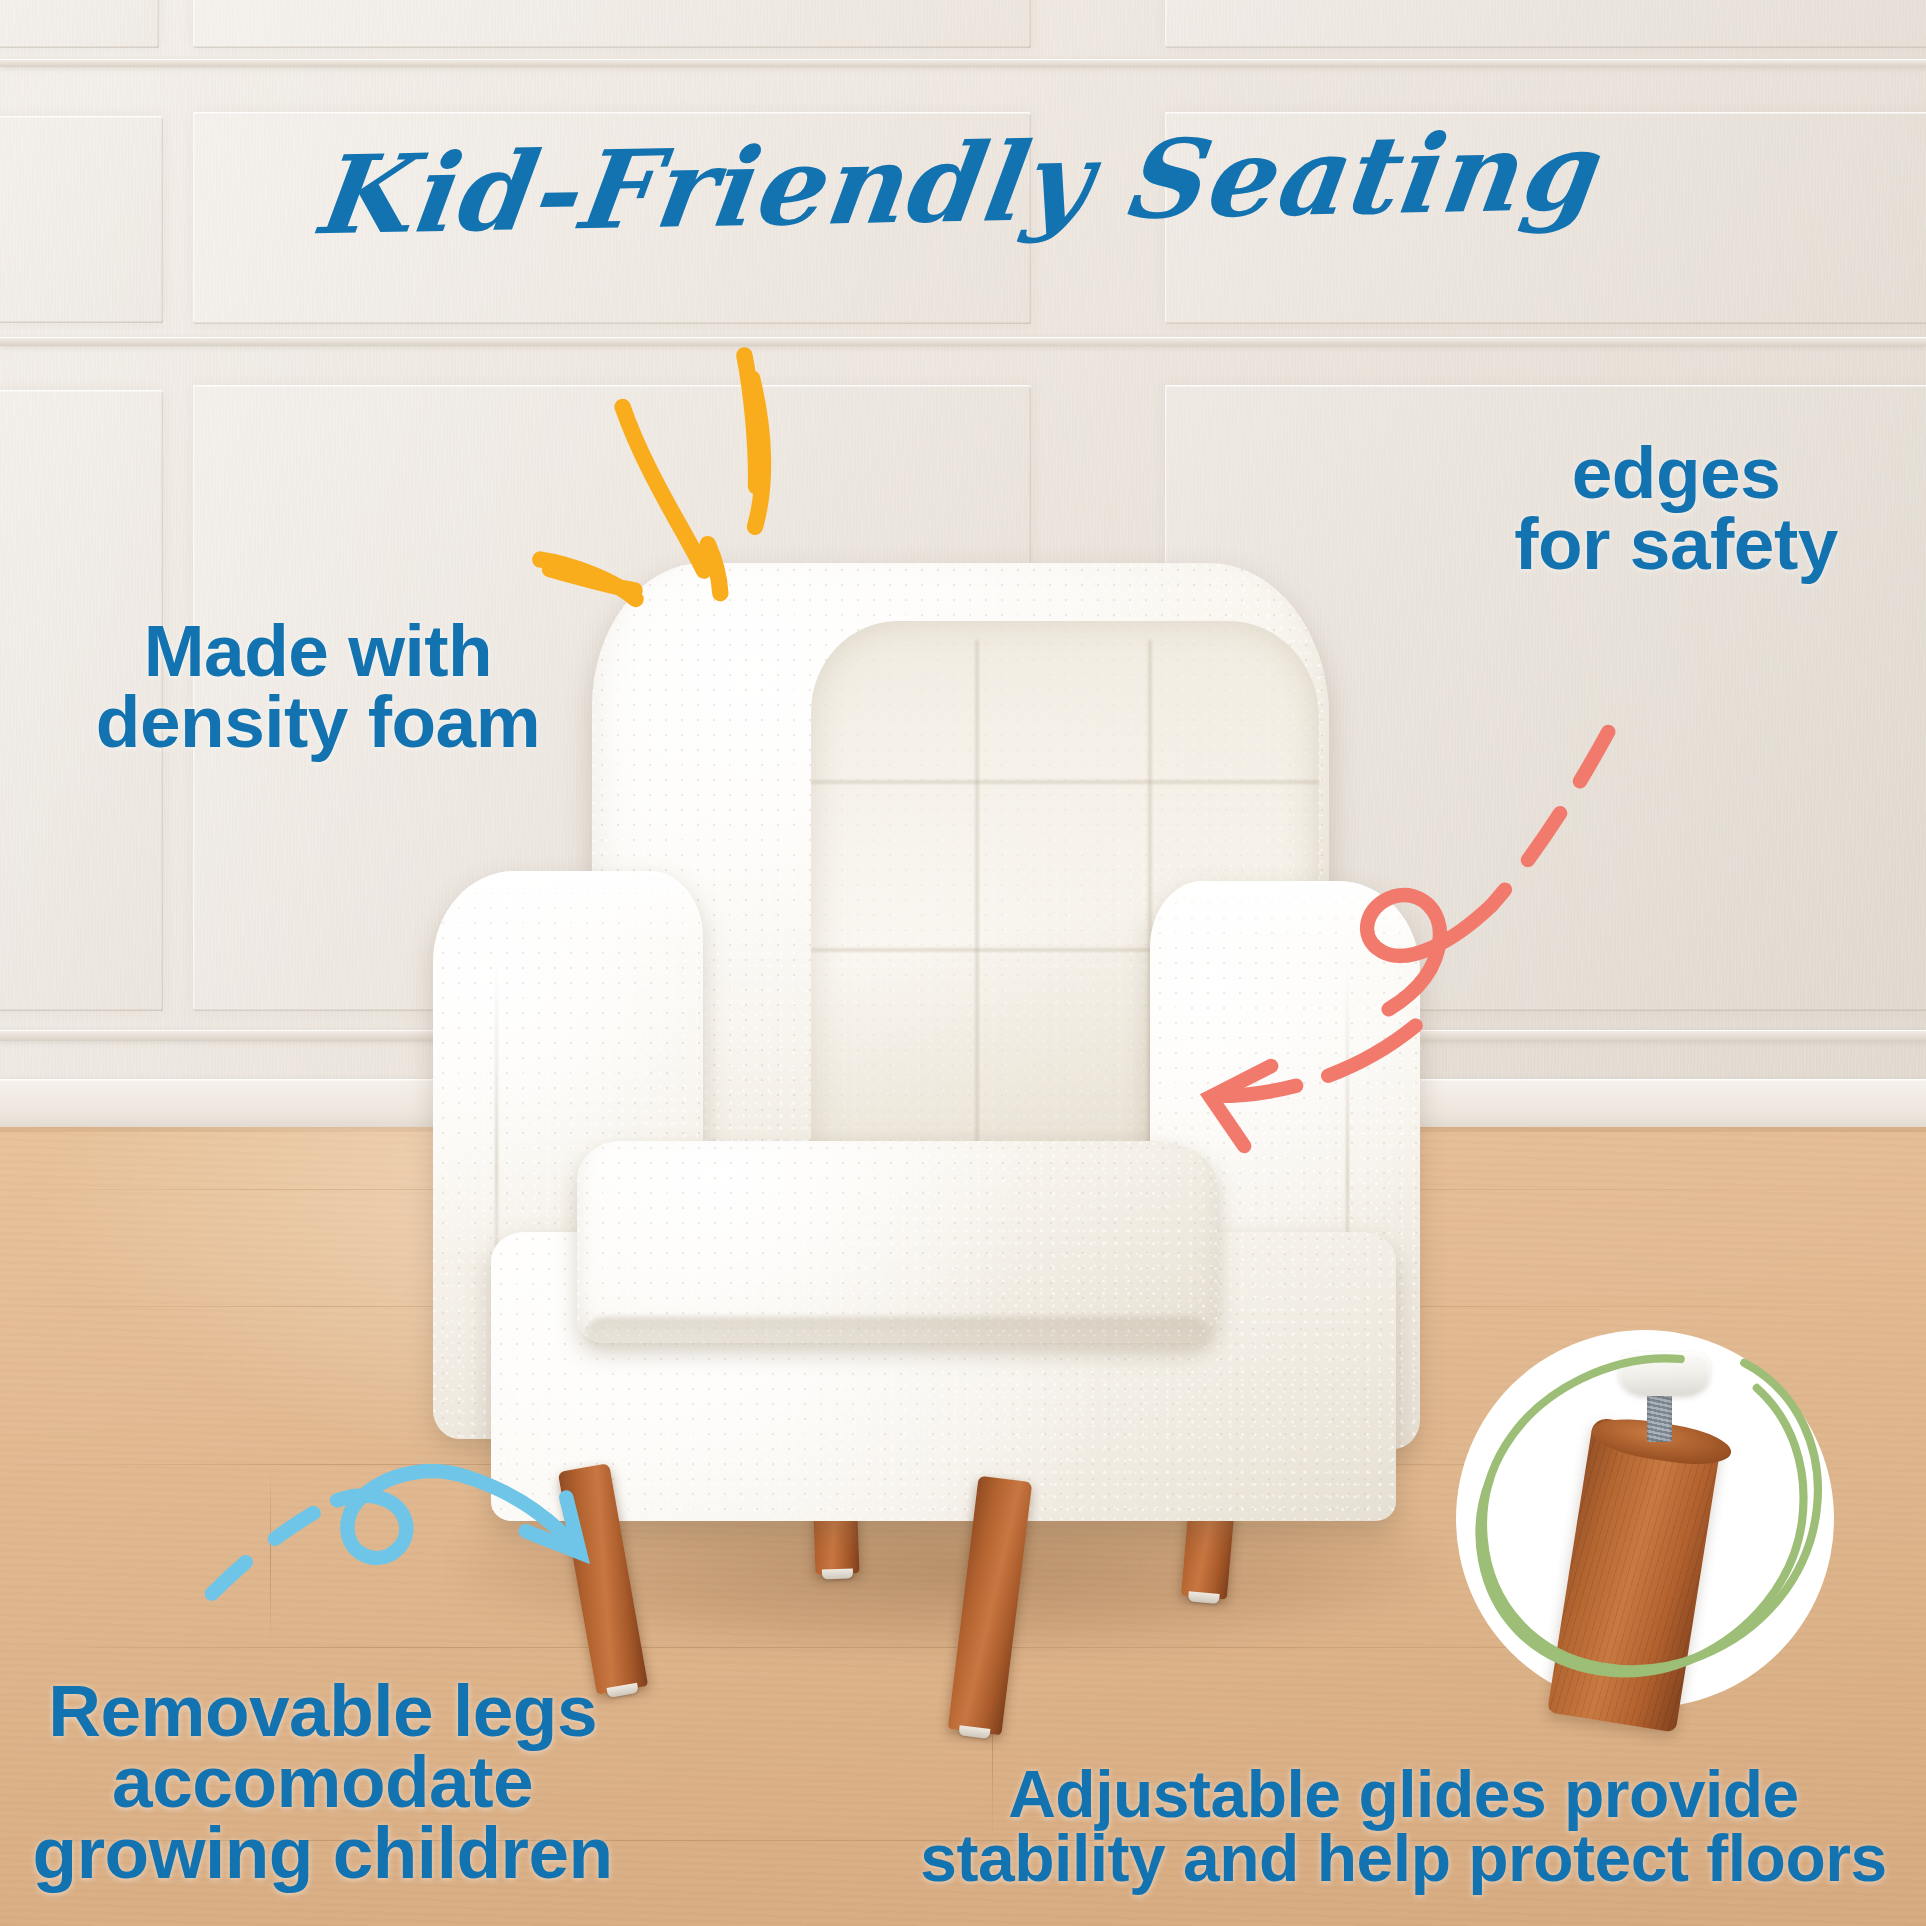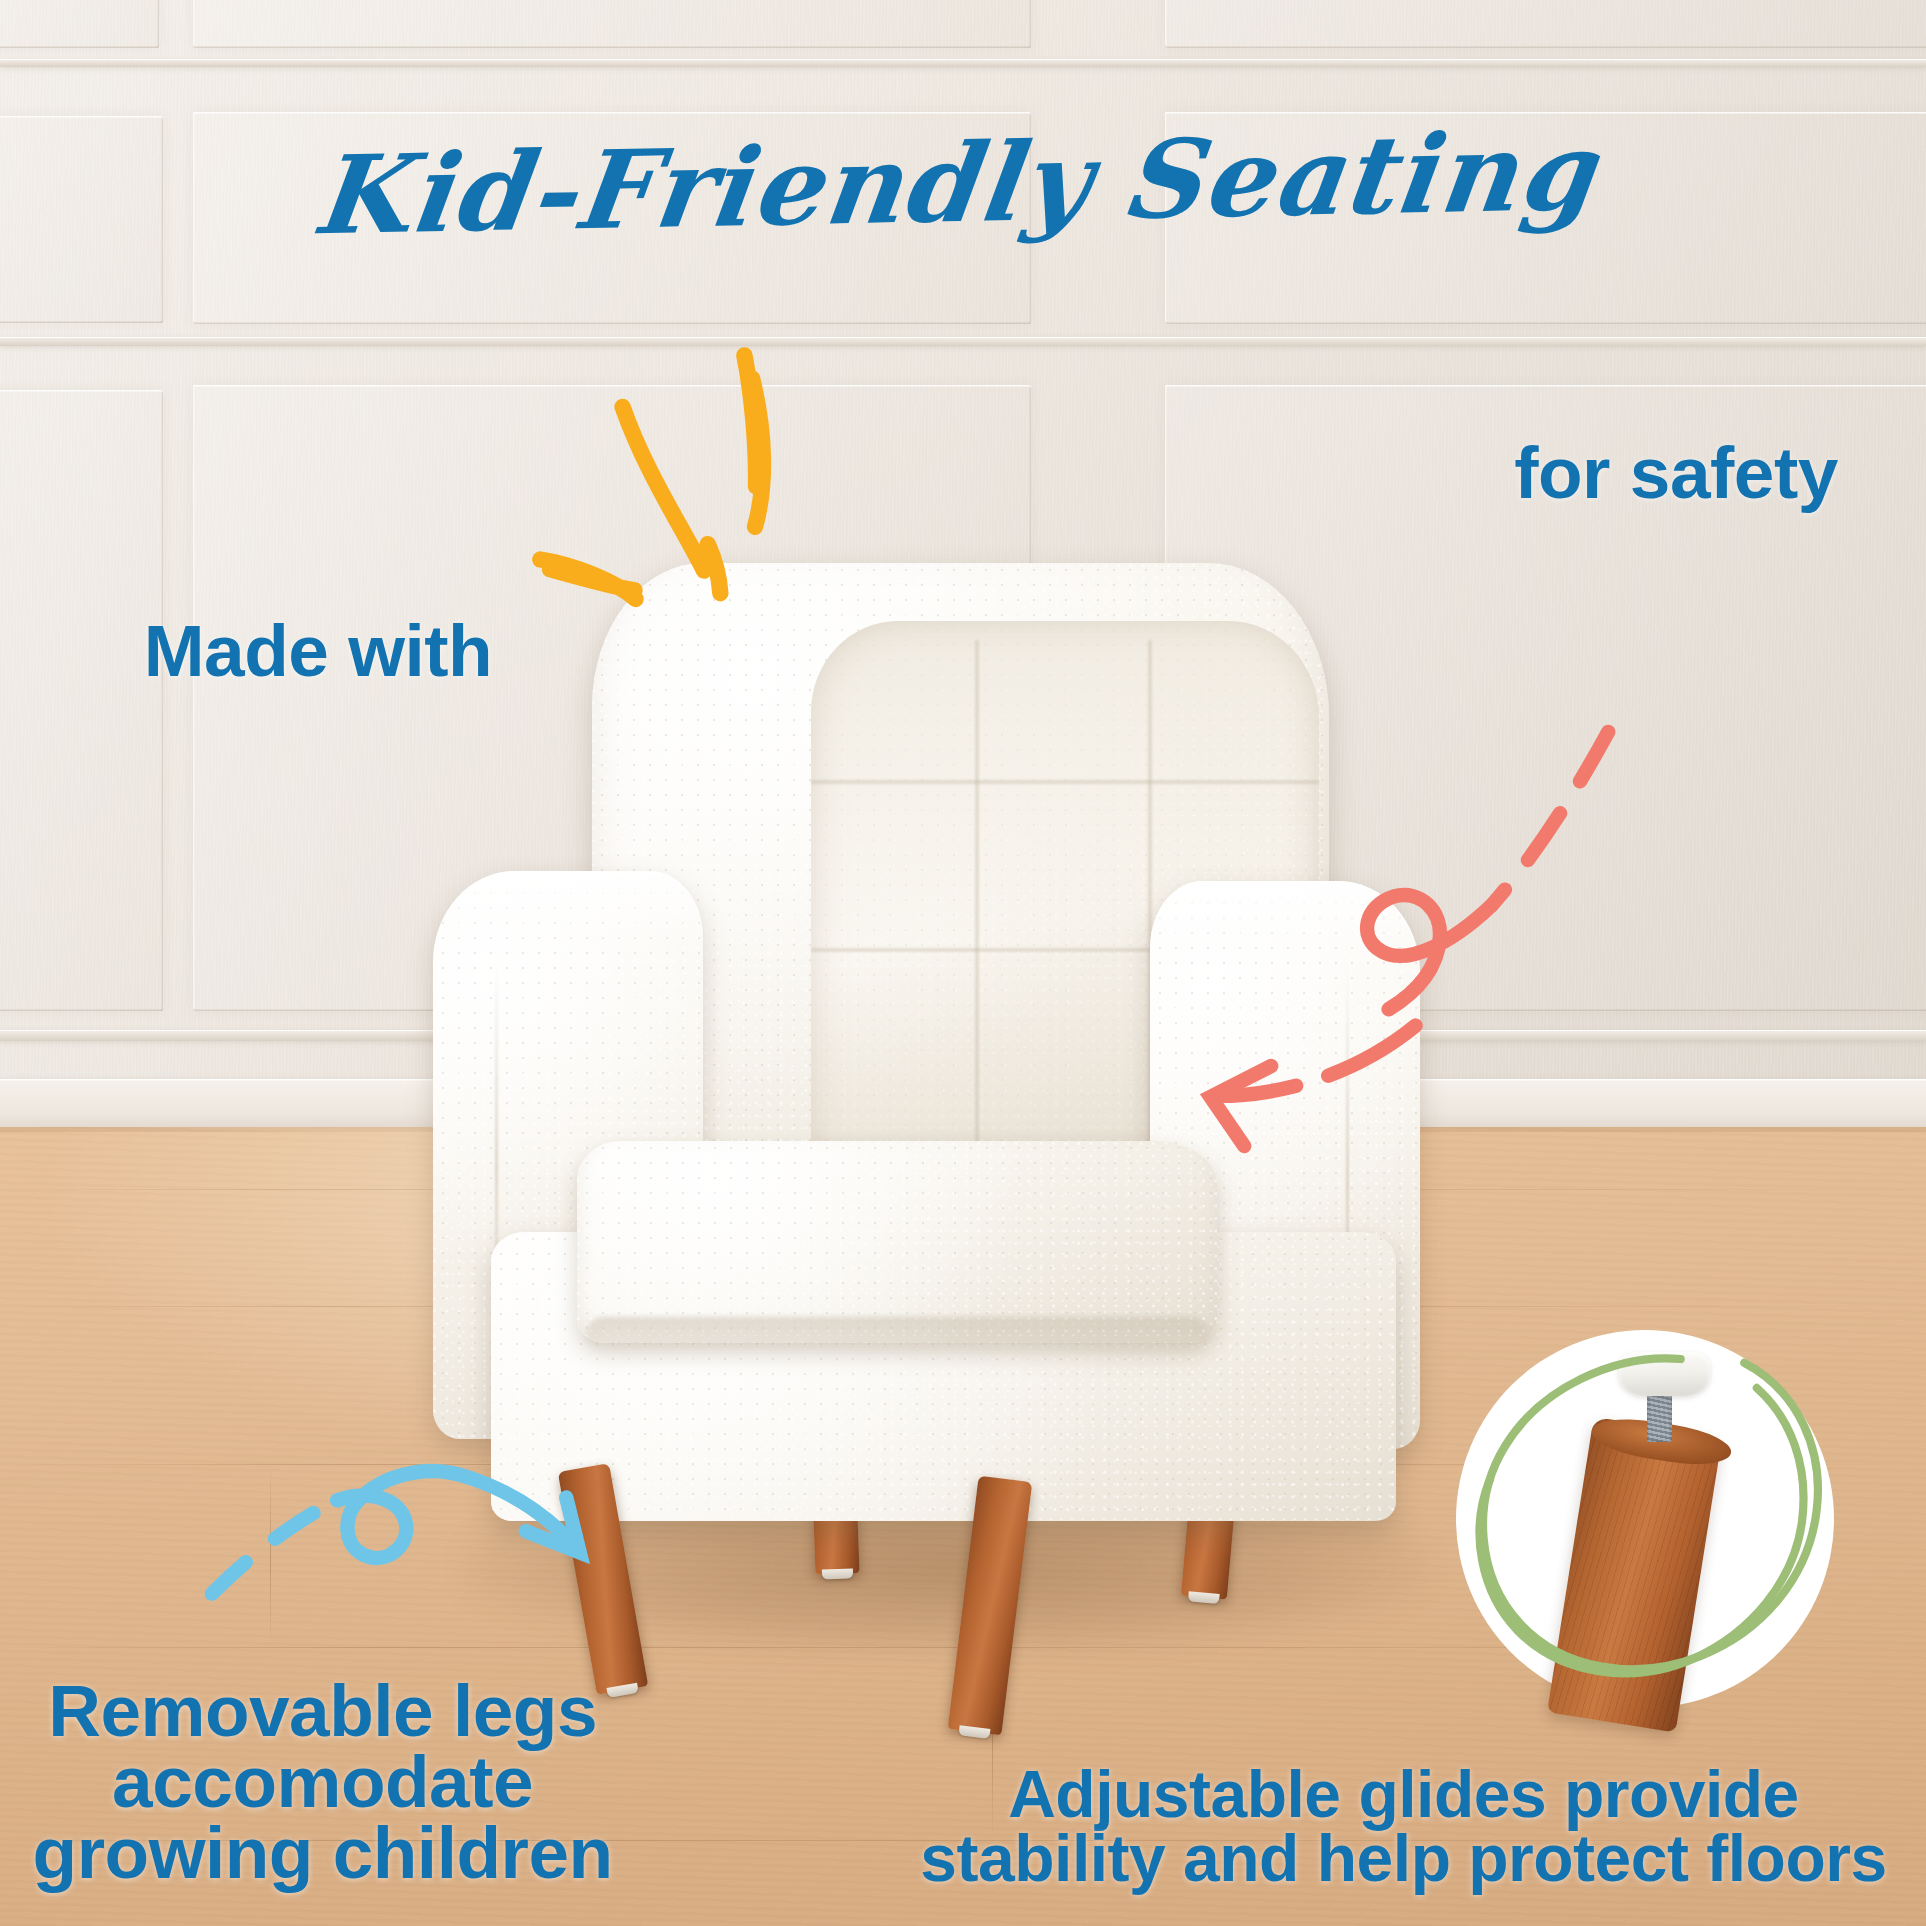--- a/index.html
+++ b/index.html
@@ -273,23 +273,25 @@
                C714,3216 708,3150 748,3112 C806,3056 896,3042 972,3068"></path>
       <path d="M972,3068 C1064,3098 1142,3152 1198,3216"></path>
       <path d="M1092,3180 L1204,3224 L1176,3110"></path>
     </g>
   </svg>
 
   <div id="title">Kid-Friendly Seating</div>
 
   <div class="callout" style="left:63px; top:616px; width:510px; font-size:73px;">
     <div>Made with</div>
+    <div>density foam</div>
   </div>
 
   <div class="callout" style="left:1435px; top:438px; width:482px; font-size:73px;">
+    <div>edges</div>
     <div>for safety</div>
   </div>
 
   <div class="callout" style="left:886px; top:1762px; width:1035px; font-size:66px;">
     <div>Adjustable glides provide</div>
     <div>stability and help protect floors</div>
   </div>
 
   <div class="callout" style="left:9.6px; top:1676px; width:626px; font-size:73px;">
     <div>Removable legs</div>

